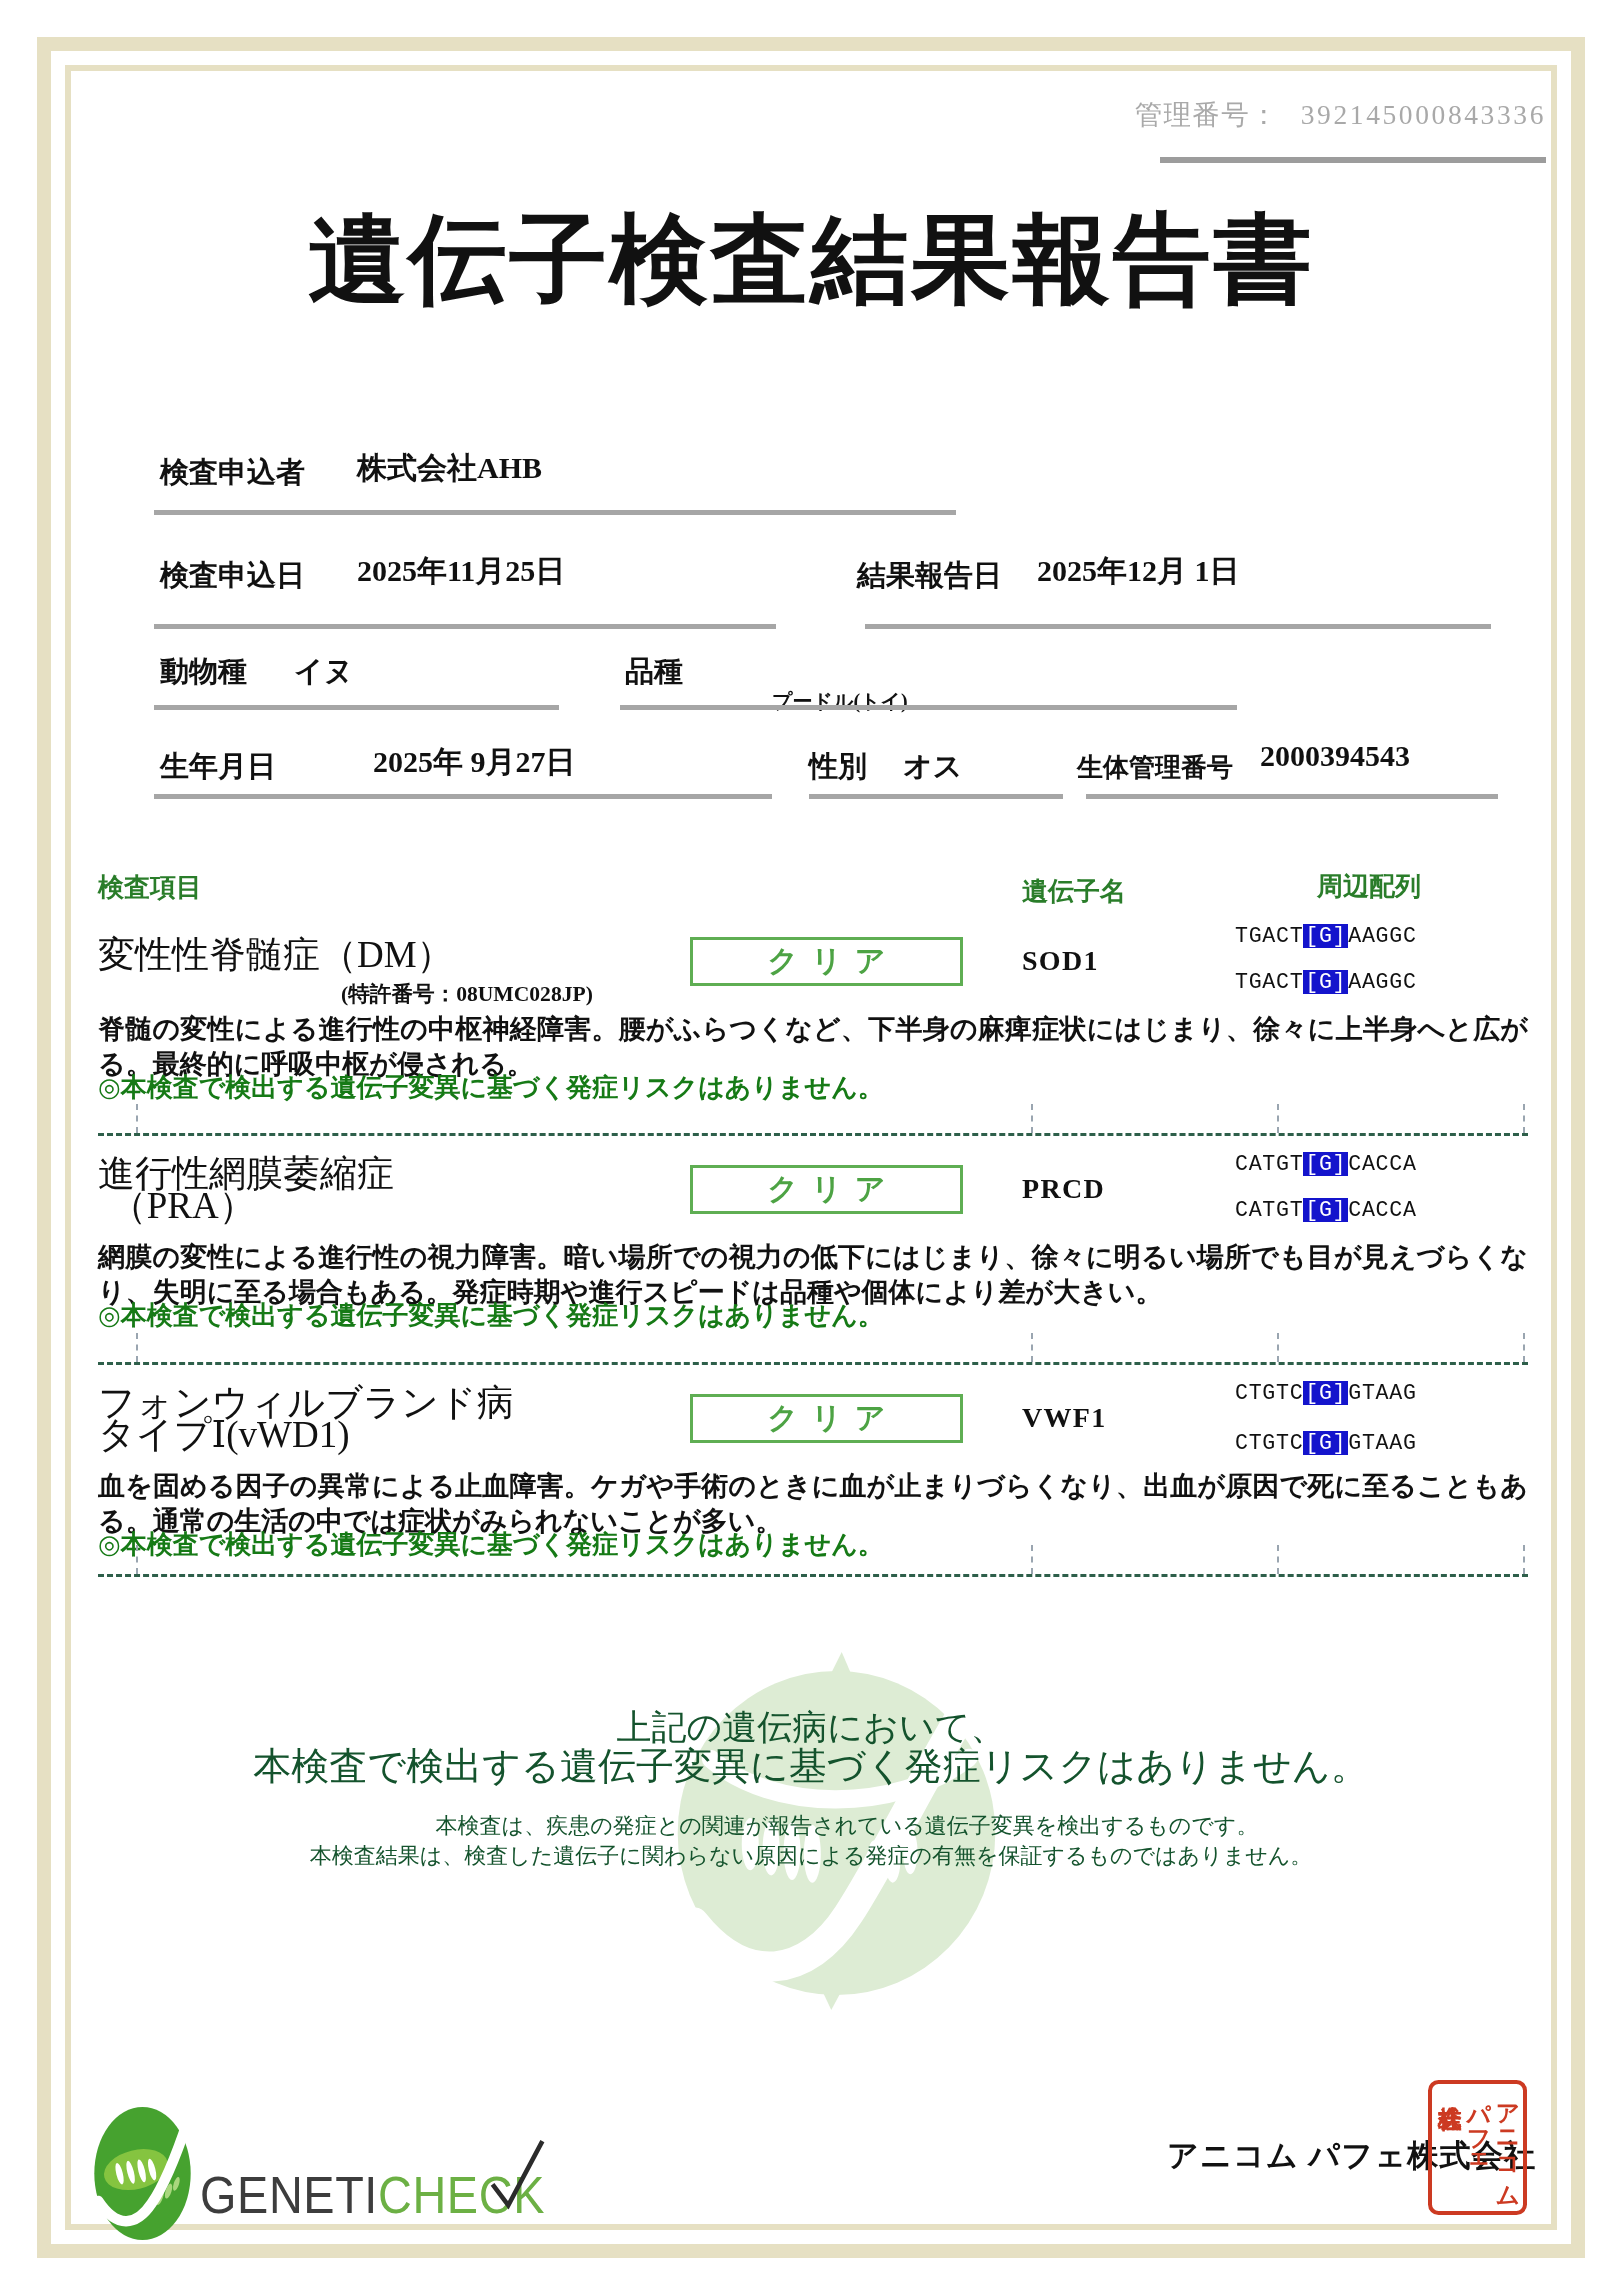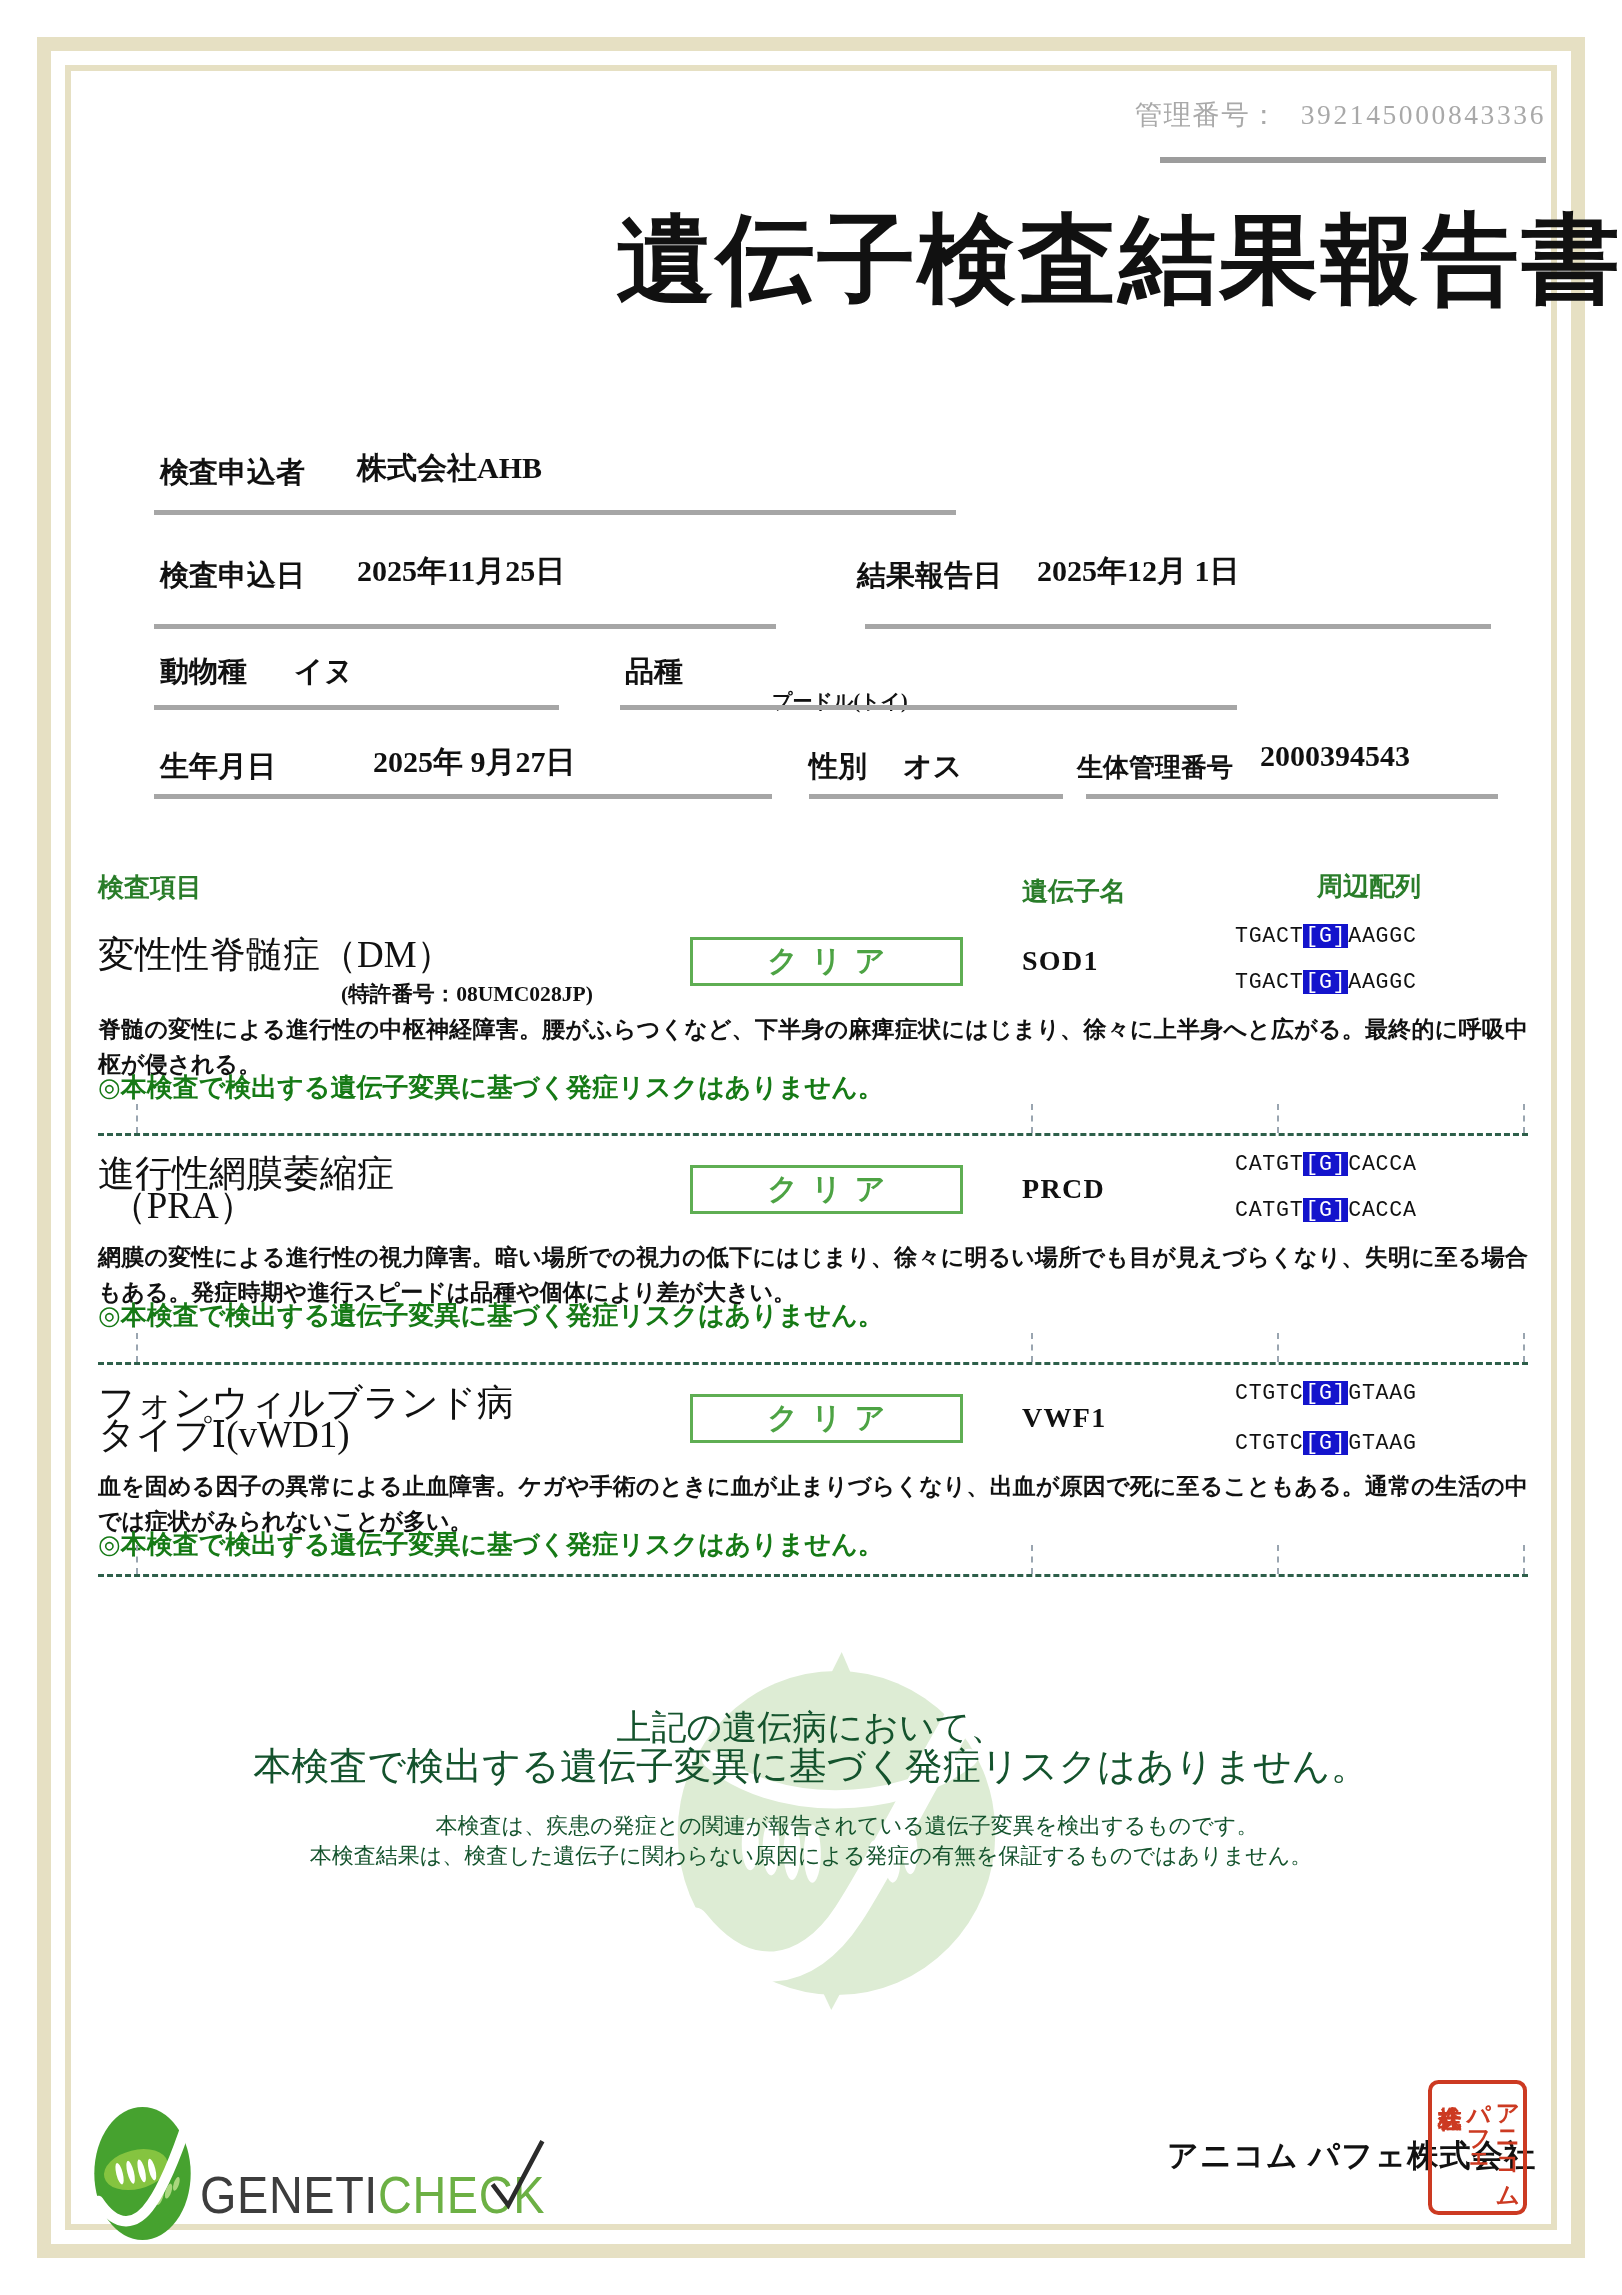--- a/index.html
+++ b/index.html
@@ -8,21 +8,21 @@
   .border-outer{position:absolute;left:37px;top:37px;right:37px;bottom:37px;
         border:14.4px solid var(--border_beige,#e6e0c3);pointer-events:none;}
   .border-inner{position:absolute;left:65px;top:65px;right:65px;bottom:65px;
         border:6.5px solid var(--border_beige,#e6e0c3);pointer-events:none;}
 
   .mgmt{position:absolute;top:97px;left:1047px;width:499px;text-align:right;
         font-size:27.5px;color:var(--mgmt_gray,#a9a9a9);letter-spacing:1.3px;white-space:nowrap;}
   .mgmt .num{margin-left:22px;letter-spacing:2.6px;}
   .mgmt-line{position:absolute;left:1160px;top:157px;width:386px;height:5.9px;background:#9c9c9c;}
 
-  .title{position:absolute;top:195px;left:0;width:100%;margin:0;text-align:right;
+  .title{position:absolute;top:195px;left:0;width:100%;margin:0;text-align:center;
         font-size:98px;font-weight:600;letter-spacing:2.6px;}
 
   .fl,.fv{position:absolute;font-size:29px;font-weight:700;white-space:nowrap;}
   .fv{font-weight:600;}
   .uline{position:absolute;height:5.2px;background:var(--underline_gray,#a6a6a6);}
 
   #fa-l{left:160px;top:453px;} #fa-v{left:357px;top:448px;font-size:30px;}
   #ul-a{left:154px;top:510px;width:802px;}
   #fb-l{left:160px;top:556px;} #fb-v{left:357px;top:551px;font-size:30px;}
   #fb2-l{left:857px;top:556px;} #fb2-v{left:1037px;top:551px;font-size:30px;}
@@ -47,21 +47,21 @@
   .i-patent{position:absolute;left:243px;top:63px;font-size:21.6px;font-weight:600;white-space:nowrap;}
   .clear-btn{position:absolute;left:592px;top:21px;width:254px;height:43px;
         border:3.3px solid var(--button_green,#5fae53);display:flex;align-items:center;justify-content:center;
         font-size:30px;font-weight:600;letter-spacing:13px;padding-left:13px;box-sizing:content-box;
         color:var(--button_text_green,#4da344);}
   .i-gene{position:absolute;left:924px;top:29px;font-size:28px;font-weight:600;letter-spacing:1.3px;}
   .i-seq{position:absolute;left:1137px;font-family:"Liberation Mono","DejaVu Sans Mono",monospace;
         font-size:21.6px;letter-spacing:0.7px;white-space:nowrap;}
   .i-seq.s1{top:7.9px;} .i-seq.s2{top:54px;} #item3 .i-seq.s2{top:58px;}
   .i-seq .mut{background:var(--seq_blue,#1414cc);color:#ffffff;padding:0 2px;}
-  .i-desc{position:absolute;left:0;top:96px;width:1430px;margin:0;font-size:23px;line-height:35px;
+  .i-desc{position:absolute;left:0;top:96px;width:1430px;margin:0;font-size:27px;line-height:35px;
         font-weight:600;text-align:justify;}
   .i-risk{position:absolute;left:0;top:154px;font-size:26px;font-weight:700;
         color:var(--risk_green,#167a16);white-space:nowrap;}
   .tick{position:absolute;bottom:0;height:29px;width:0;border-left:2px dashed var(--tick_gray,#9aa5b0);}
   .t1{left:38px;} .t2{left:933px;} .t3{left:1179px;} .t4{left:1425px;}
 
   .sum{position:absolute;left:0;width:100%;text-align:center;margin:0;
         font-family:"Liberation Sans","DejaVu Sans",sans-serif;color:#14532d;}
   #sum1{top:1704px;font-size:35px;} #sum2{top:1741px;font-size:38px;}
   #note1{top:1811px;font-size:22px;padding-left:36px;} #note2{top:1841px;font-size:22px;}

